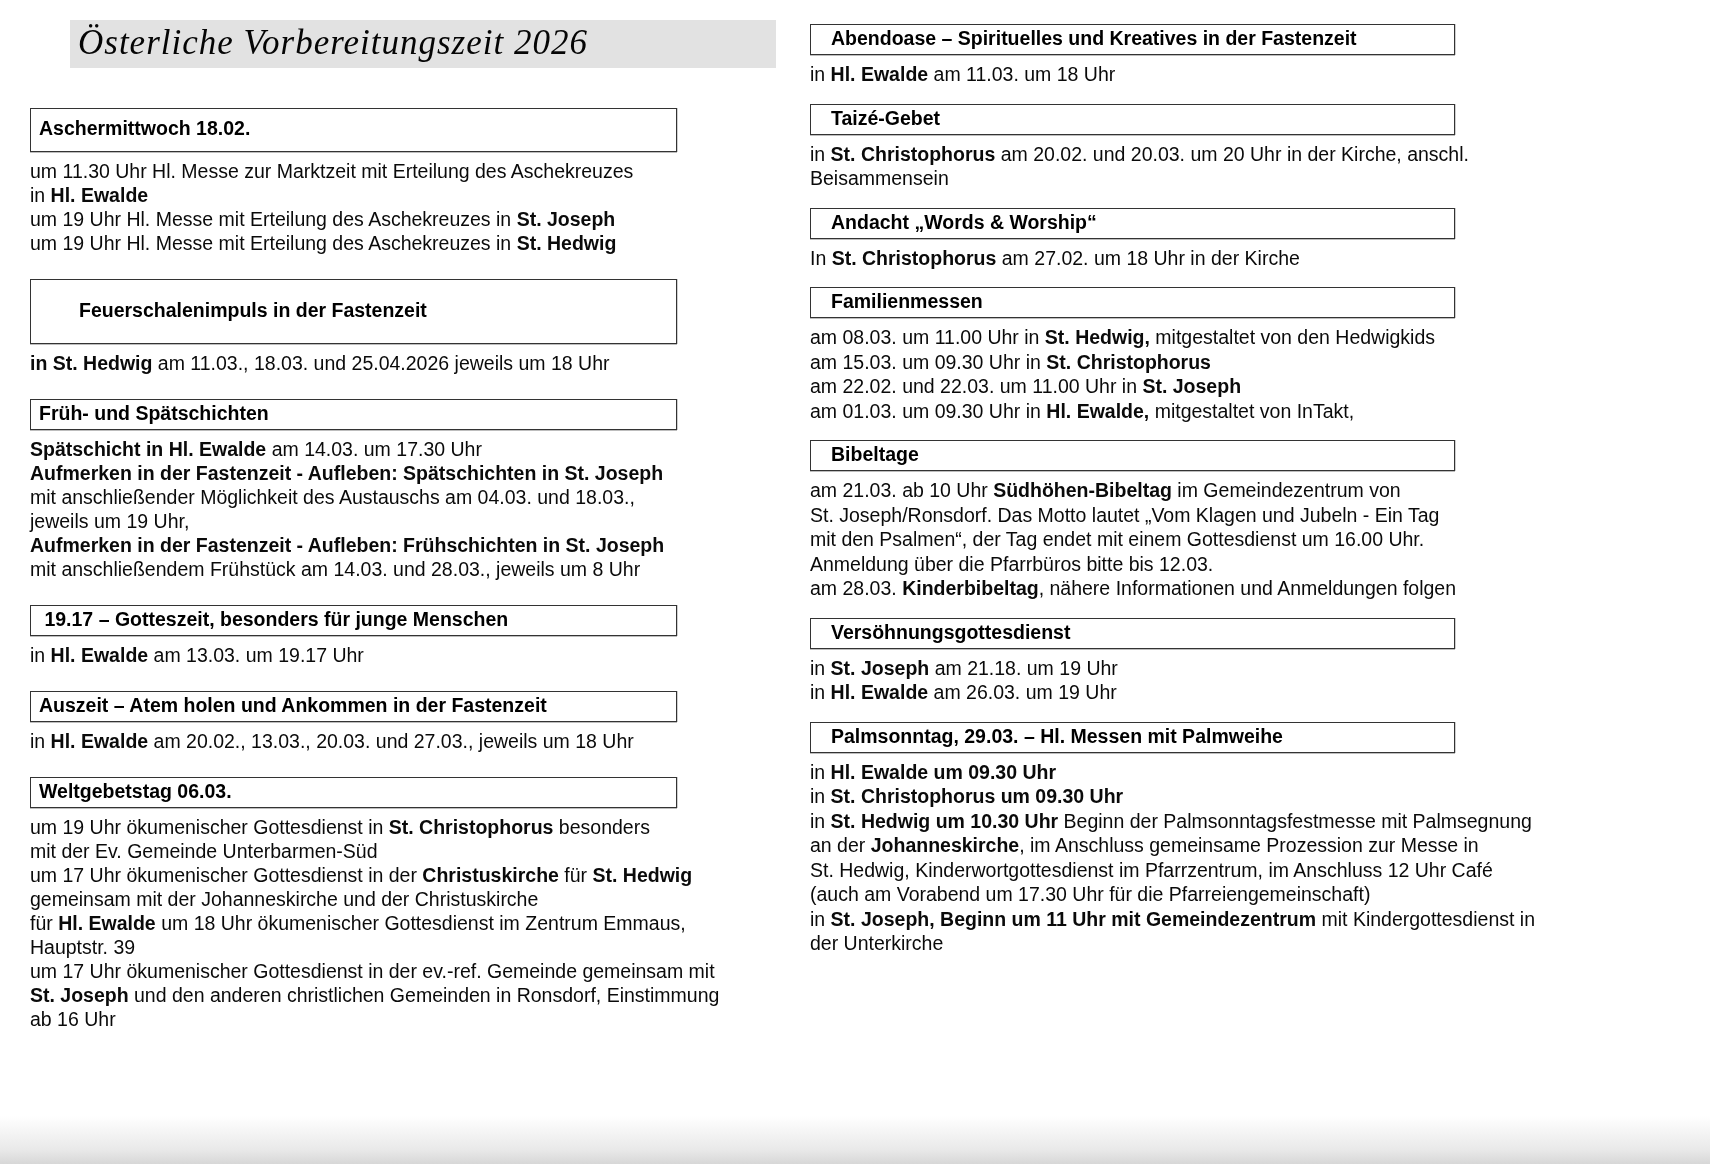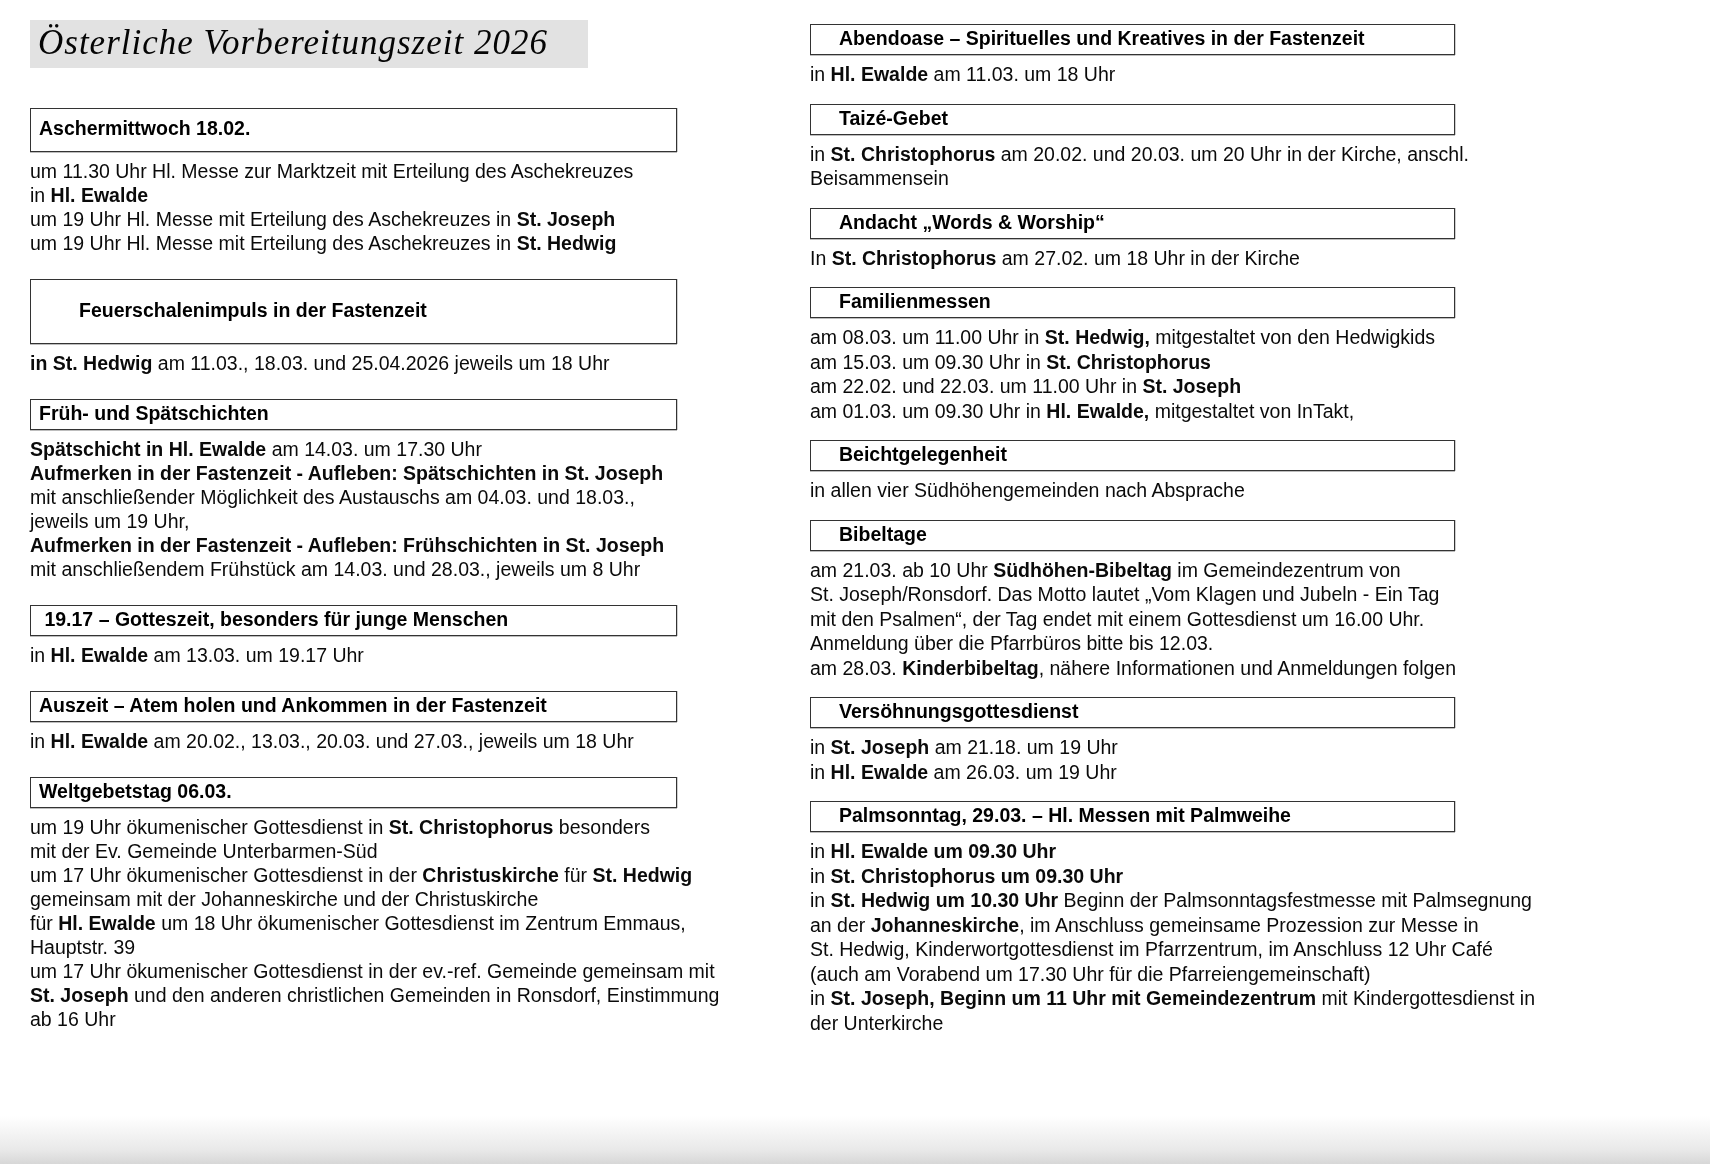--- a/index.html
+++ b/index.html
@@ -17,25 +17,26 @@
     color: #0a0a0a;
   }
   .col {
     position: absolute;
     top: 20px;
   }
   .col-left  { left: 30px;  width: 775px; }
   .col-right { left: 810px; top: 24px; width: 895px; }
 
   .title-bar {
-    width: 558px;
+    width: 706px;
     background: #e2e2e2;
     padding: 3px 0 5px 8px;
     margin-bottom: 20px;
     box-sizing: border-box;
+    margin-left: 40px;
   }
   .title-text {
     font-family: "Liberation Serif", "DejaVu Serif", serif;
     font-style: italic;
     font-size: 35px;
     line-height: 40px;
     letter-spacing: 1px;
     color: #050505;
     white-space: nowrap;
   }
@@ -46,21 +47,21 @@
   .heading-box {
     box-sizing: border-box;
     border: 1.5px solid #333333;
     box-shadow: 0 1px 0 #bdbdbd, 1px 0 0 #cfcfcf;
     background: #ffffff;
     padding: 4px 8px 5px 8px;
     margin-bottom: 7px;
     white-space: pre-wrap;
   }
   .col-left  .heading-box { width: 647px; }
-  .col-right .heading-box { width: 645px; padding-left: 28px; }
+  .col-right .heading-box { width: 645px; padding-left: 20px; }
   .heading-box.roomy { padding-top: 10px; padding-bottom: 12px; margin-top: 40px; }
   .heading-box.tall  { padding-top: 21px; padding-bottom: 22px; padding-left: 48px; }
 
   .heading-text {
     font-weight: bold;
     font-size: 19.5px;
     line-height: 19.5px;
     color: #000000;
   }
 
@@ -171,26 +172,20 @@
         <div class="section">
           <div class="heading-box"><span class="heading-text">Familienmessen</span></div>
           <div>
             <div class="text-line"><span>am 08.03. um 11.00 Uhr in </span><span class="b">St. Hedwig,</span><span> mitgestaltet von den Hedwigkids</span></div>
             <div class="text-line"><span>am 15.03. um 09.30 Uhr in </span><span class="b">St. Christophorus</span></div>
             <div class="text-line"><span>am 22.02. und 22.03. um 11.00 Uhr in </span><span class="b">St. Joseph</span></div>
             <div class="text-line"><span>am 01.03. um 09.30 Uhr in </span><span class="b">Hl. Ewalde,</span><span> mitgestaltet von InTakt,</span></div>
           </div>
         </div>
         <div class="section">
-          <div class="heading-box"><span class="heading-text">Beichtgelegenheit</span></div>
-          <div>
-            <div class="text-line"><span>in allen vier Südhöhengemeinden nach Absprache</span></div>
-          </div>
-        </div>
-        <div class="section">
           <div class="heading-box"><span class="heading-text">Bibeltage</span></div>
           <div>
             <div class="text-line"><span>am 21.03. ab 10 Uhr </span><span class="b">Südhöhen-Bibeltag</span><span> im Gemeindezentrum von</span></div>
             <div class="text-line"><span>St. Joseph/Ronsdorf. Das Motto lautet „Vom Klagen und Jubeln - Ein Tag</span></div>
             <div class="text-line"><span>mit den Psalmen“, der Tag endet mit einem Gottesdienst um 16.00 Uhr.</span></div>
             <div class="text-line"><span>Anmeldung über die Pfarrbüros bitte bis 12.03.</span></div>
             <div class="text-line"><span>am 28.03. </span><span class="b">Kinderbibeltag</span><span>, nähere Informationen und Anmeldungen folgen</span></div>
           </div>
         </div>
         <div class="section">

